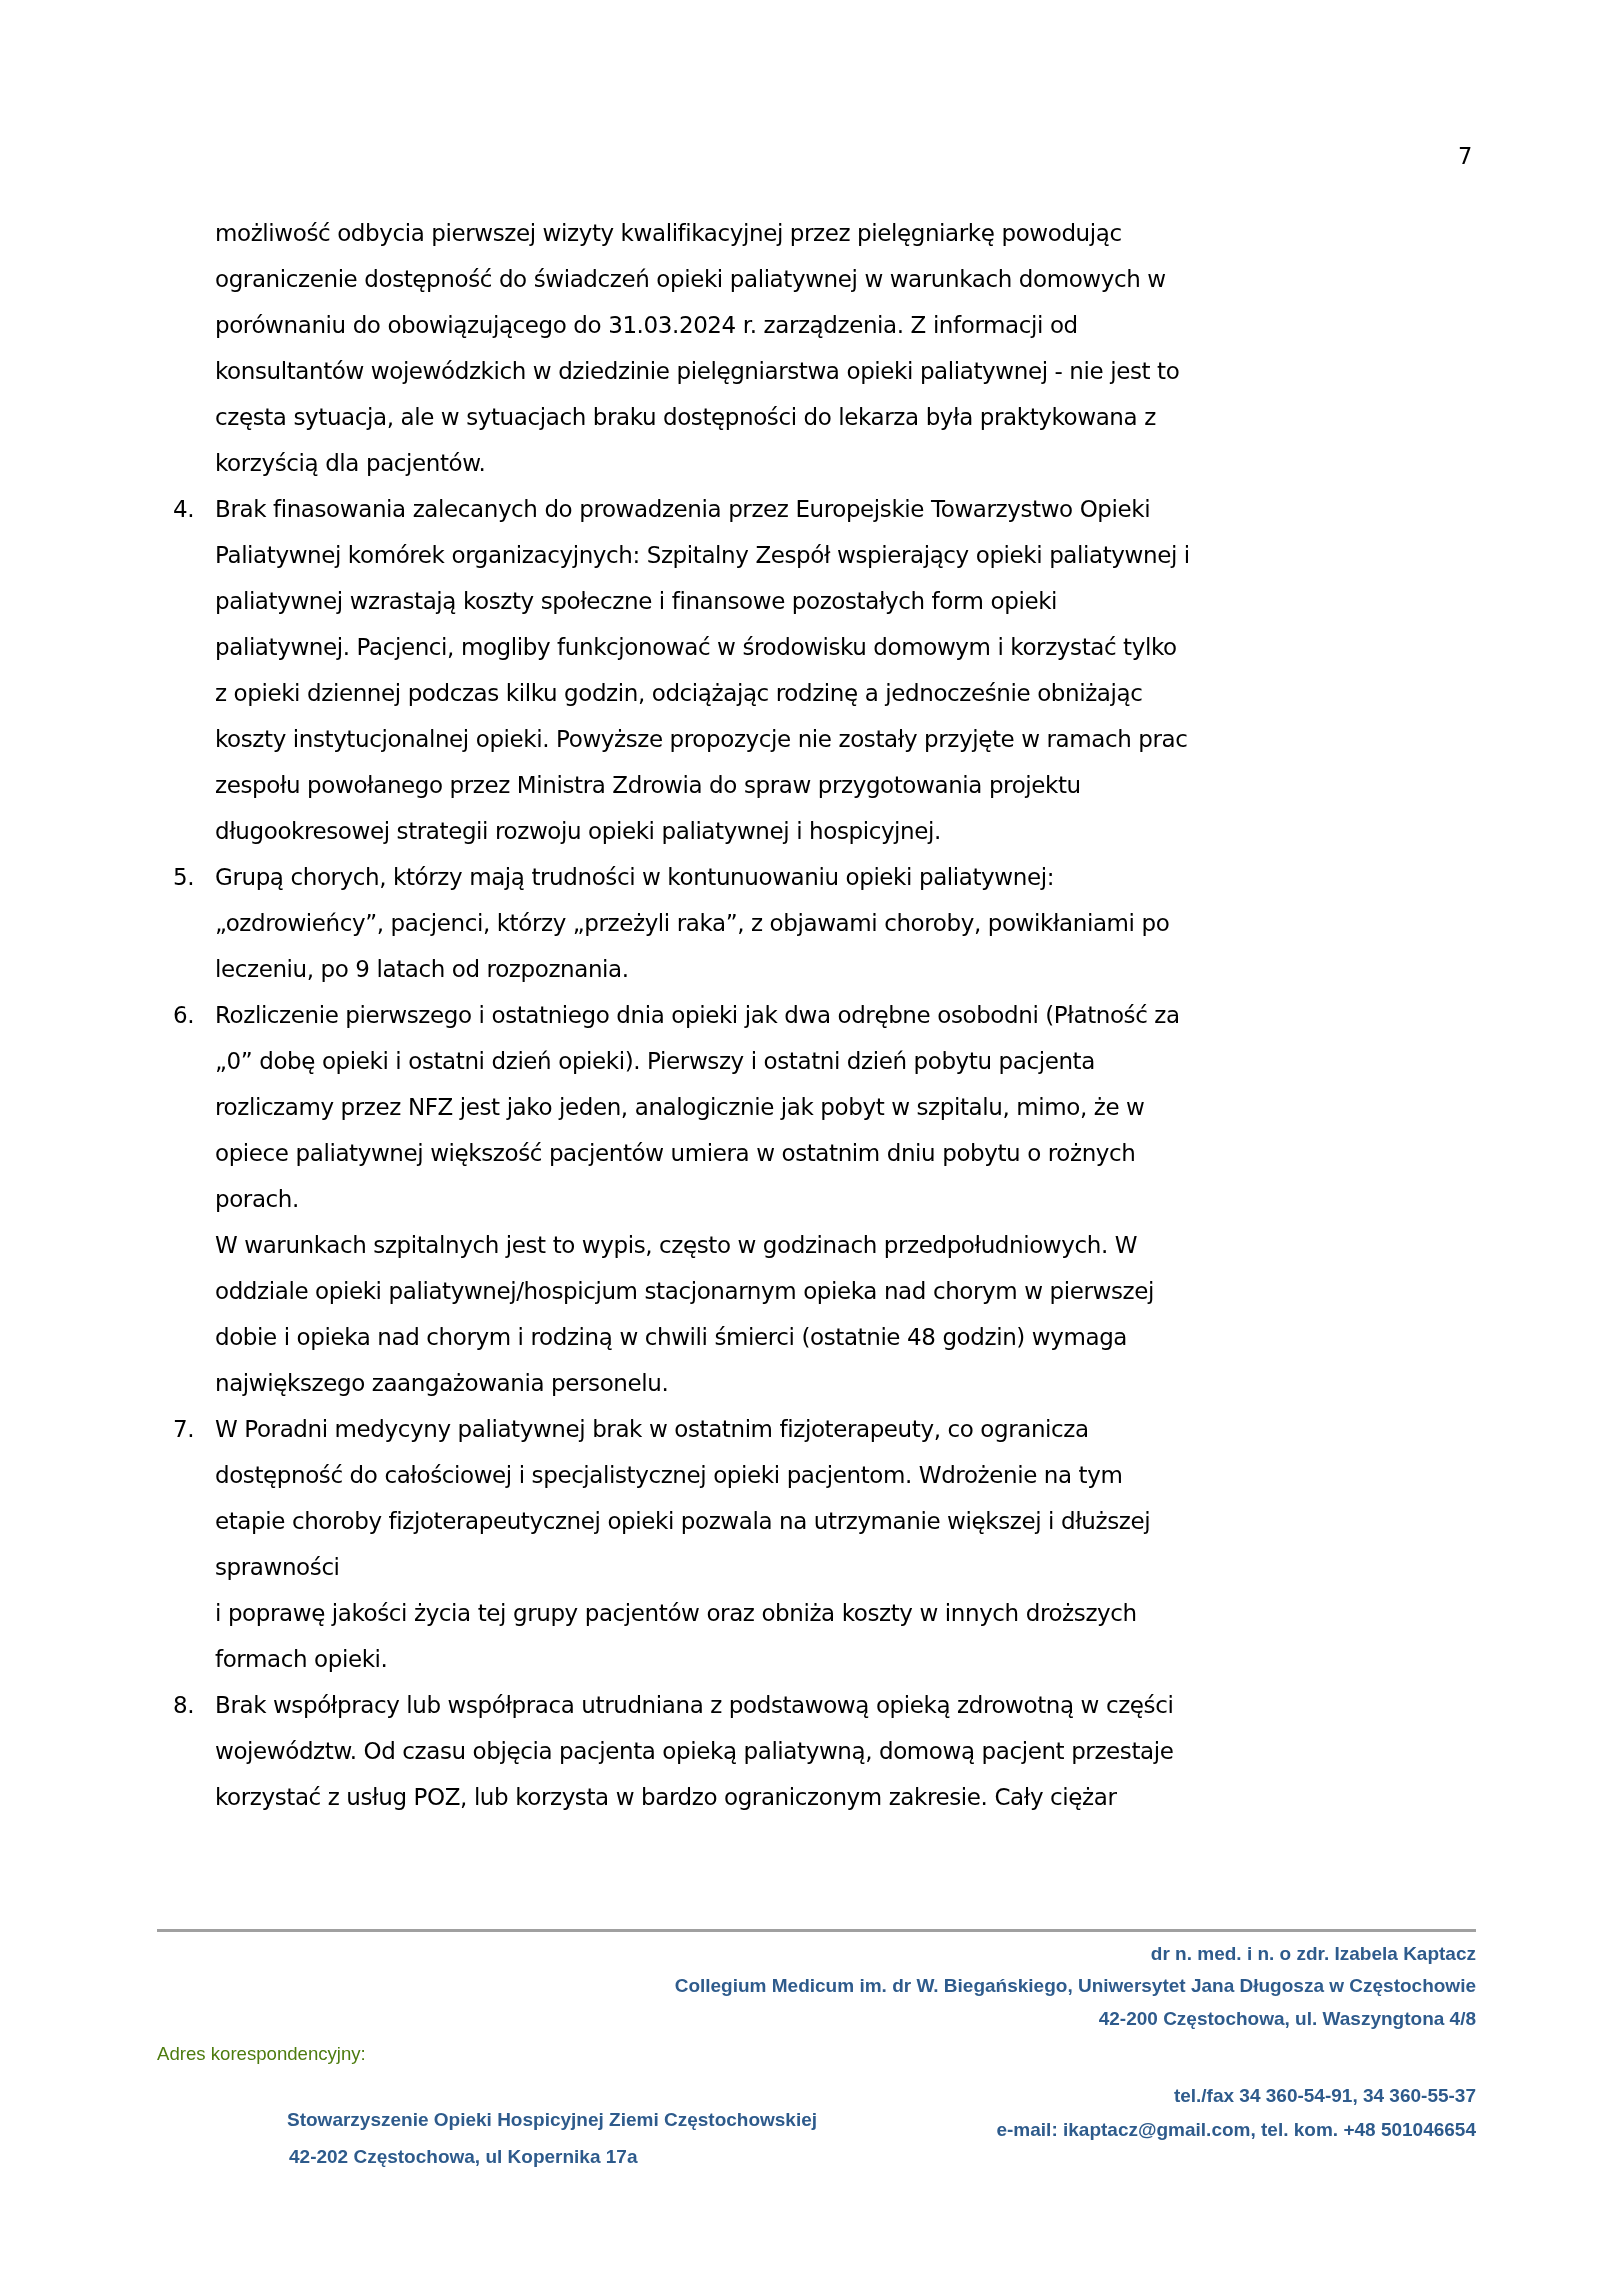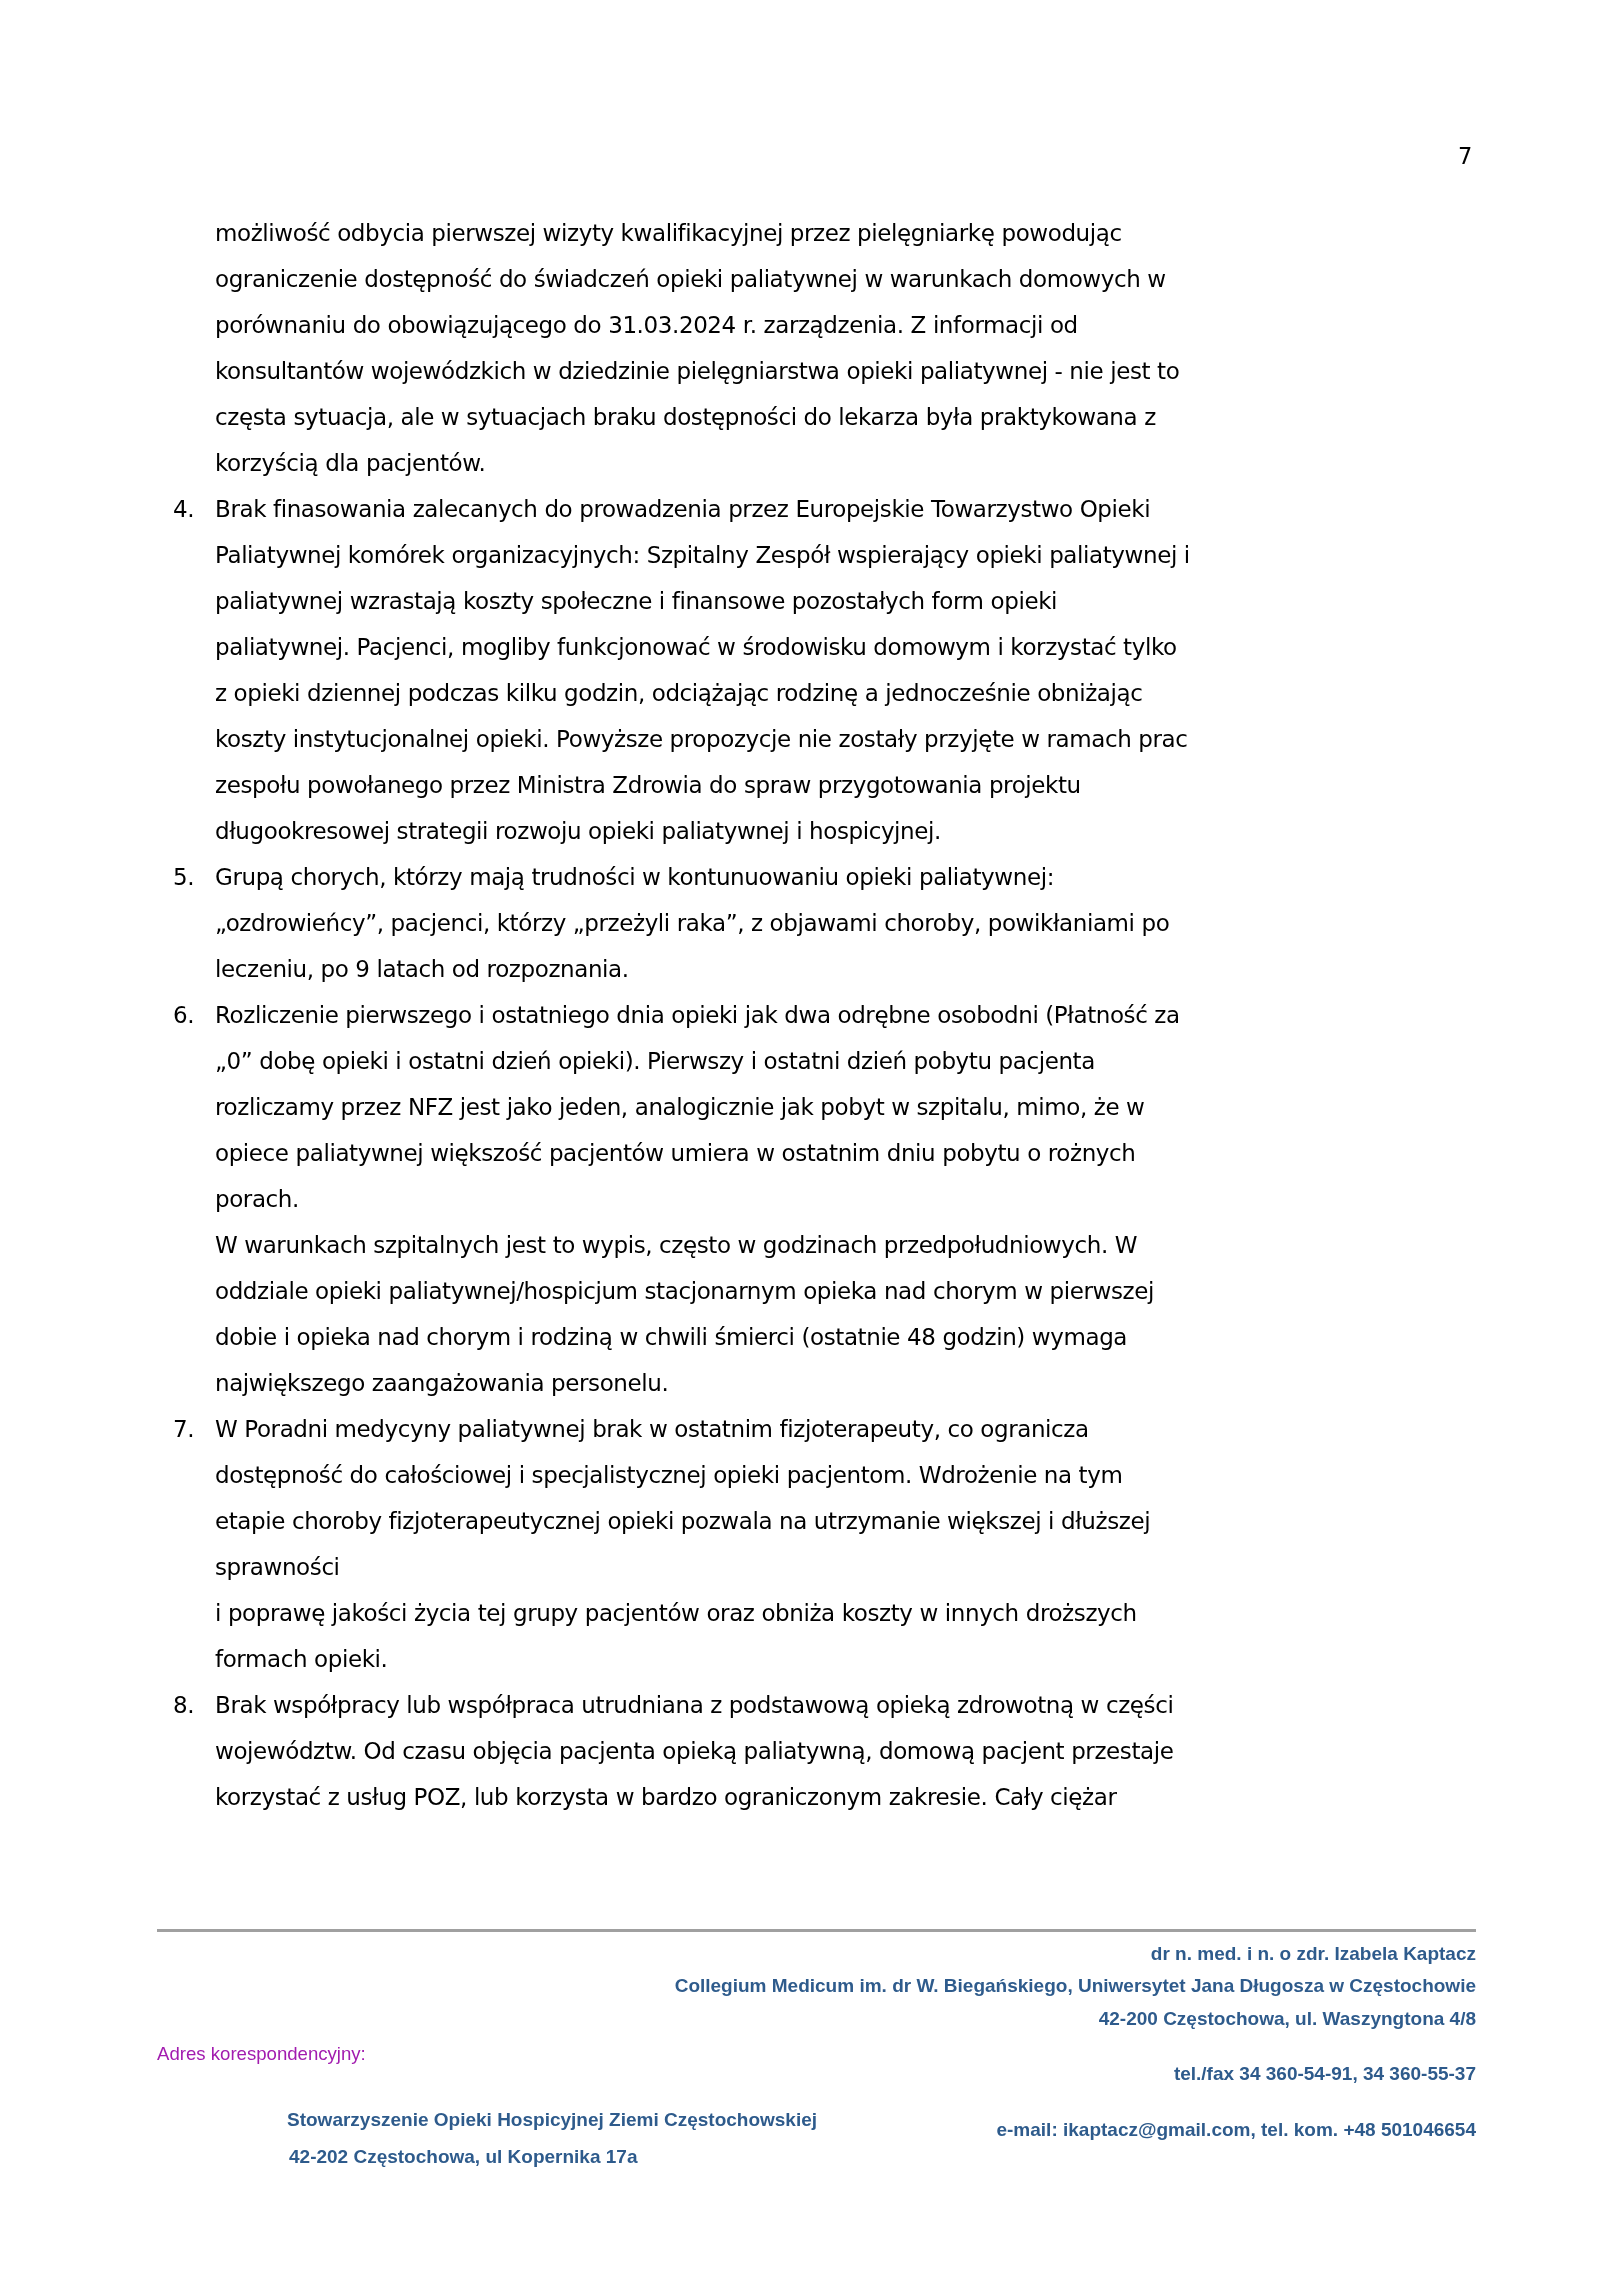--- a/index.html
+++ b/index.html
@@ -10,21 +10,21 @@
           font-size: 23px; line-height: 46px; letter-spacing: -0.4px; }
   .para { padding-left: 42px; white-space: nowrap; }
   .item { position: relative; padding-left: 42px; white-space: nowrap; }
   .item .num { position: absolute; left: 0; top: 0; }
   .line { display: block; }
   .divider { position: absolute; left: 157px; top: 1929px; width: 1319px; height: 2.9px; background: #a0a0a0; }
   .footer { position: absolute; left: 157px; top: 1939px; width: 1319px;
             font-family: "Liberation Sans", sans-serif; color: #2e5b8c; font-weight: bold;
             font-size: 19px; }
   .f-right { position: absolute; right: 0; white-space: nowrap; }
-  .f-label { position: absolute; left: 0; top: 104px; color: #a21caf; font-weight: normal; font-size: 18.6px; white-space: nowrap; }
+  .f-label { position: absolute; left: 0; top: 104px; color: #4d7c0f; font-weight: normal; font-size: 18.6px; white-space: nowrap; }
   .f-abs { position: absolute; white-space: nowrap; }
 </style>
 </head>
 <body>
 
 <div class="page-number">7</div>
 
 <div class="body">
   <div class="para">
     <span class="line">możliwość odbycia pierwszej wizyty kwalifikacyjnej przez pielęgniarkę powodując</span>
@@ -86,17 +86,17 @@
 </div>
 
 <div class="divider"></div>
 
 <div class="footer">
   <div class="f-right" style="top: 3.9px;">dr n. med. i n. o zdr. Izabela Kaptacz</div>
   <div class="f-right" style="top: 36px;">Collegium Medicum im. dr W. Biegańskiego, Uniwersytet Jana Długosza w Częstochowie</div>
   <div class="f-right" style="top: 69px;">42-200 Częstochowa, ul. Waszyngtona 4/8</div>
   <div class="f-label">Adres korespondencyjny:</div>
   <div class="f-abs" style="left: 130px; top: 134px; margin-top: 36px;">Stowarzyszenie Opieki Hospicyjnej Ziemi Częstochowskiej</div>
-  <div class="f-right" style="top: 124px;">tel./fax 34 360-54-91, 34 360-55-37</div>
+  <div class="f-right" style="top: 146px;">tel./fax 34 360-54-91, 34 360-55-37</div>
   <div class="f-abs" style="left: 132px; top: 170px; margin-top: 37px;">42-202 Częstochowa, ul Kopernika 17a</div>
   <div class="f-right" style="top: 180px; margin-left: 12px;">e-mail: ikaptacz@gmail.com, tel. kom. +48 501046654</div>
 </div>
 
 
 </body></html>

